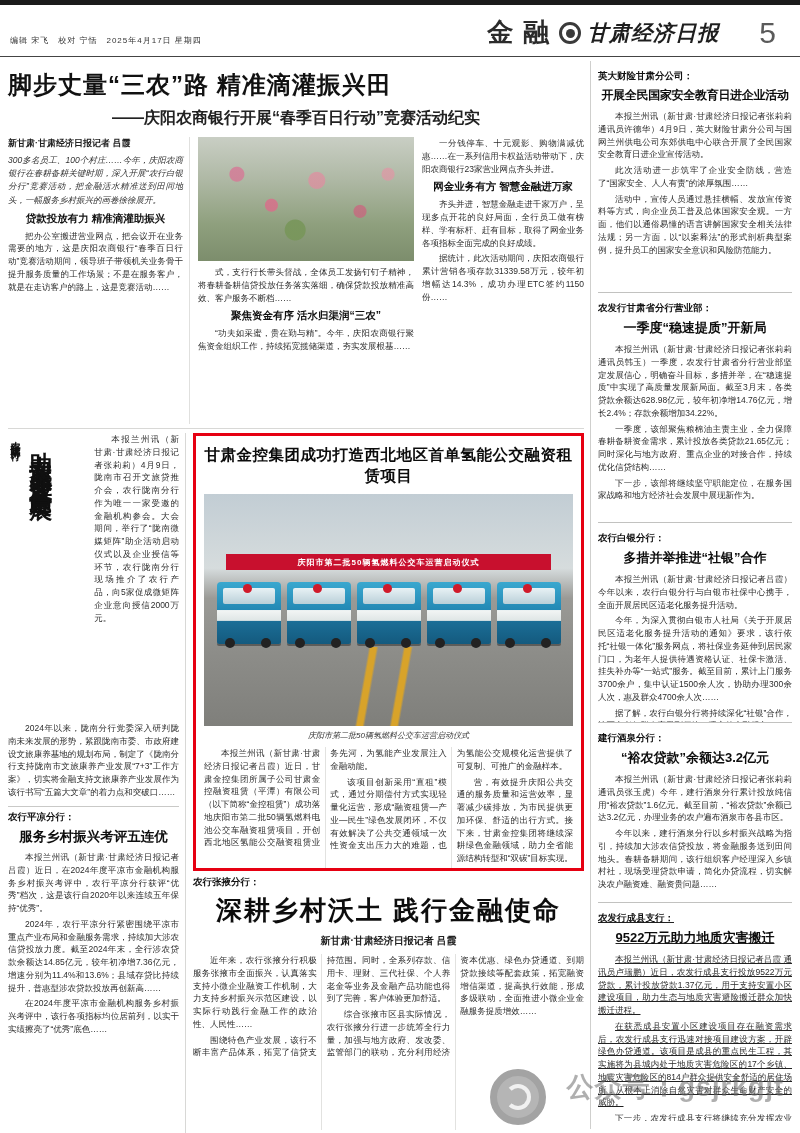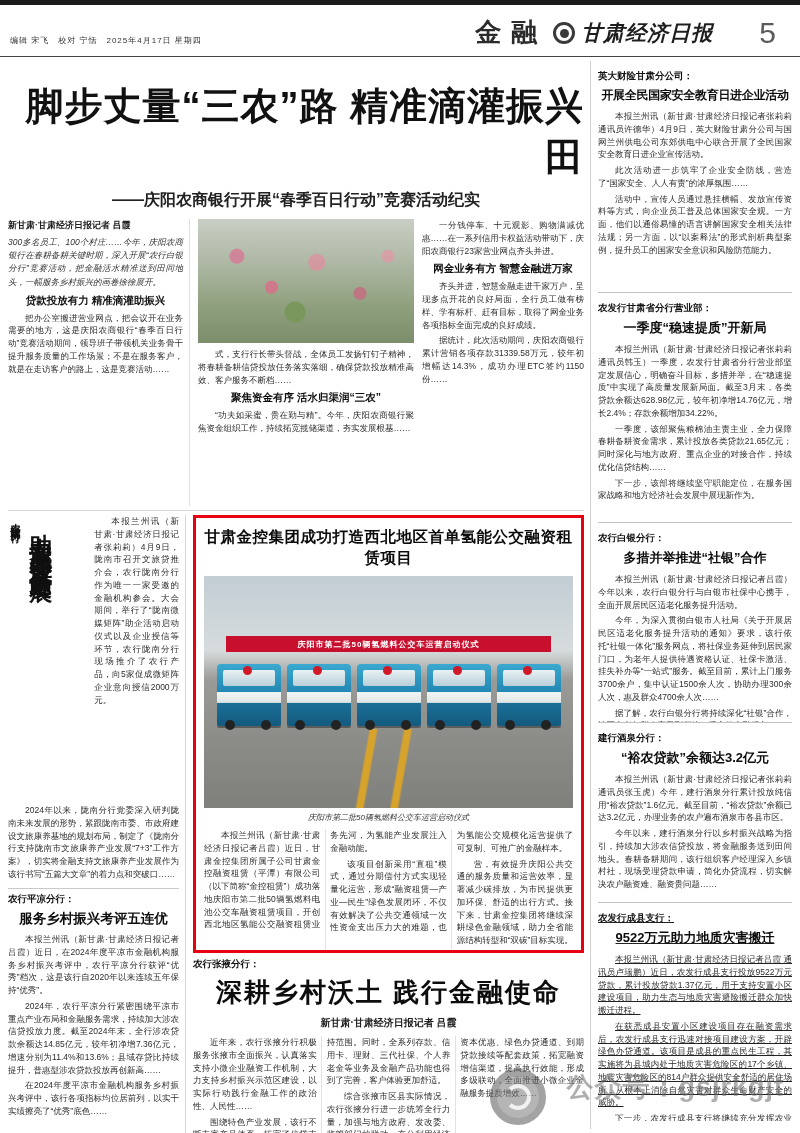--- a/index.html
+++ b/index.html
@@ -4,35 +4,35 @@
 <style>
   * { margin:0; padding:0; box-sizing:border-box; }
   html,body { background:#e9e9e7; }
   body { font-family:"Liberation Sans", sans-serif; color:#222; }
   .page { position:relative; width:800px; height:1133px; background:#ffffff; margin:0 auto; overflow:hidden; }
   .topbar { height:5px; background:#1b1b1b; }
 
   
   .masthead { display:flex; align-items:flex-end; justify-content:space-between; padding:10px 10px 6px 10px; border-bottom:1.5px solid #444; }
   .edit-line { font-size:8px; color:#333; letter-spacing:1px; padding-bottom:4px; }
-  .mast-right { display:flex; align-items:center; gap:6px; }
+  .mast-right { display:flex; align-items:center; gap:0; }
   .section-name { font-size:26px; font-weight:900; letter-spacing:10px; color:#2b2b2b; }
   .logo-wrap { display:flex; align-items:center; gap:6px; }
   .logo-circle { width:22px; height:22px; border-radius:50%; border:3px solid #3a3a3a; position:relative; background:#fff; }
   .logo-circle::after { content:""; position:absolute; left:4px; top:4px; width:9px; height:9px; border-radius:50%; background:#3a3a3a; }
   .paper-name { font-family:"DejaVu Serif", serif; font-style:italic; font-weight:bold; font-size:21px; color:#1e1e1e; letter-spacing:1px; }
   .page-num { font-size:30px; color:#5a5a5a; padding:0 14px 0 40px; }
 
   
   .content { display:flex; height:1072px; padding:4px 8px 0 8px; }
   .left-main { width:582px; padding-right:6px; }
   .right-rail { width:202px; border-left:1px solid #cfcfcd; padding-left:7px; }
 
   
-  .lead-headline { text-align:right; font-size:38px; font-weight:900; letter-spacing:1px; color:#111; margin-top:20px; }
+  .lead-headline { text-align:left; font-size:24px; font-weight:900; letter-spacing:1px; color:#111; margin-top:8px; }
   .lead-dek { text-align:center; font-size:16px; font-weight:bold; color:#222; margin:7px 0 8px 0; }
   .lead-body { display:flex; gap:8px; height:292px; overflow:hidden; border-bottom:1px solid #d8d8d6; padding-bottom:4px; }
   .lead-c1 { width:182px; border-right:1px solid #e0e0de; padding-right:6px; }
   .lead-c2 { width:216px; }
   .lead-c3 { flex:1; }
   .byline { font-size:9px; font-weight:bold; margin-bottom:4px; }
   .intro { font-size:8.5px; font-style:italic; color:#333; line-height:1.55; text-align:justify; margin-bottom:5px; }
   p.bodyp, .bodyflow p { font-size:8.5px; line-height:1.5; text-align:justify; text-indent:2em; color:#2c2c2c; margin-bottom:3px; }
   .subhead { font-size:10.5px; font-weight:bold; text-align:center; margin:5px 0 4px 0; color:#111; }
   .lead-photo { width:100%; height:124px; margin-bottom:5px;

